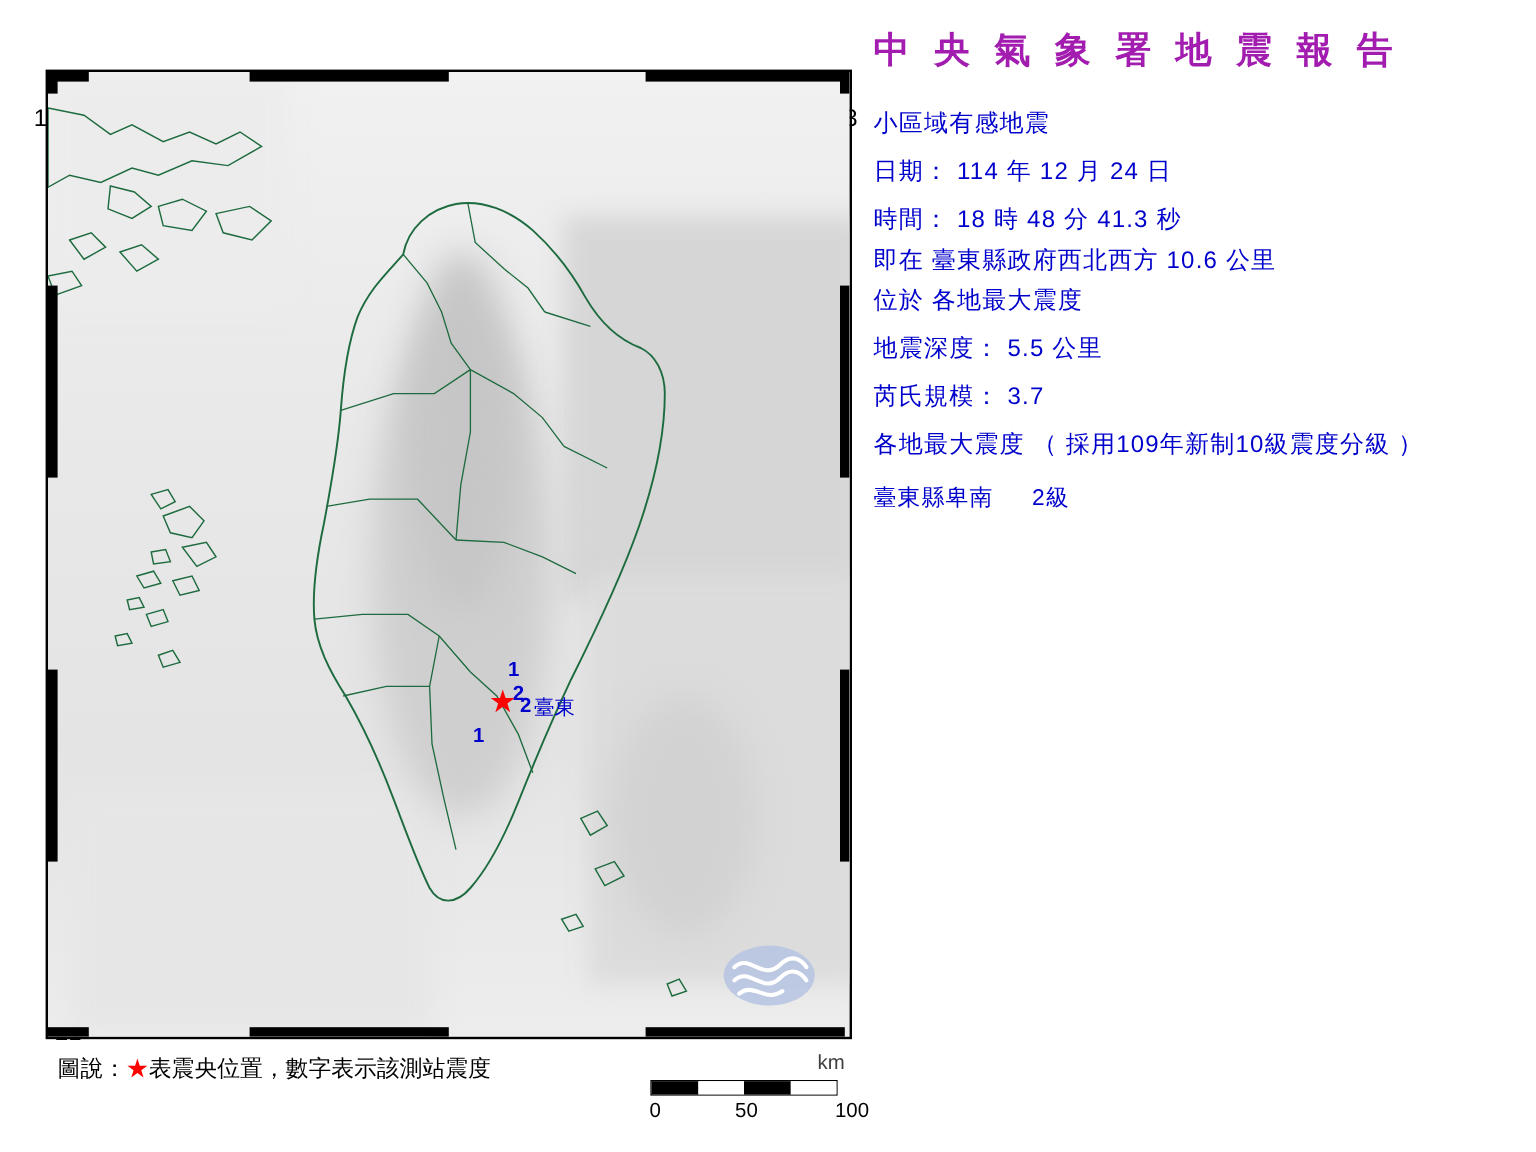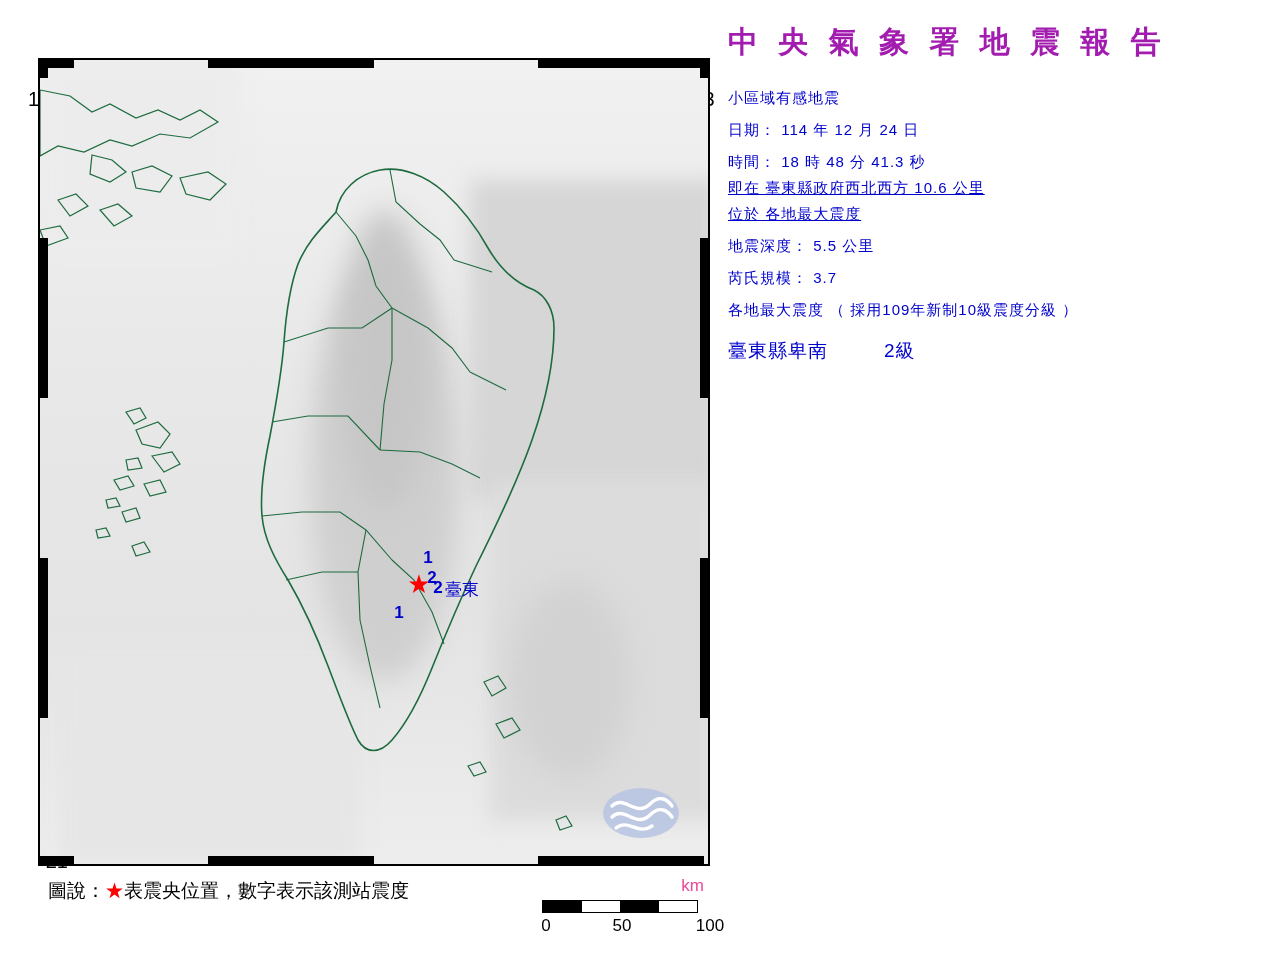--- a/index.html
+++ b/index.html
@@ -137,21 +137,21 @@
     position: absolute;
     left: 536px;
     top: 878px;
     width: 176px;
   }
   .scalebar-km {
     position: absolute;
     right: 8px;
     top: -2px;
     font-size: 17px;
-    color: #ec4899;
+    color: #404040;
   }
   .scalebar {
     position: absolute;
     left: 6px;
     top: 22px;
     width: 156px;
     height: 13px;
     border: 1px solid #000;
     box-sizing: border-box;
     display: flex;
@@ -182,39 +182,39 @@
     color: #0000cc;
   }
   .report-title {
     font-size: 30px;
     font-weight: bold;
     letter-spacing: 6px;
     color: #a21caf;
     white-space: nowrap;
   }
   .report-line {
-    font-size: 15px;
+    font-size: 20px;
     margin-top: 13px;
     color: #0000cc;
     white-space: nowrap;
     letter-spacing: 1px;
   }
-  .report-line.tight { margin-top: 7px; text-decoration: underline; }
+  .report-line.tight { margin-top: 7px; }
   .report-line.first { margin-top: 26px; }
   .intensity-list {
     margin-top: 18px;
   }
   .intensity-row {
     font-size: 19px;
     color: #0000cc;
     white-space: nowrap;
     margin-top: 3px;
     letter-spacing: 1px;
   }
-  .intensity-row .lvl { margin-left: 56px; }
+  .intensity-row .lvl { margin-left: 32px; }
 
   .footnote {
     position: absolute;
     left: 728px;
     top: 872px;
     width: 520px;
     font-size: 18px;
     color: #0000cc;
     line-height: 1.45;
   }

